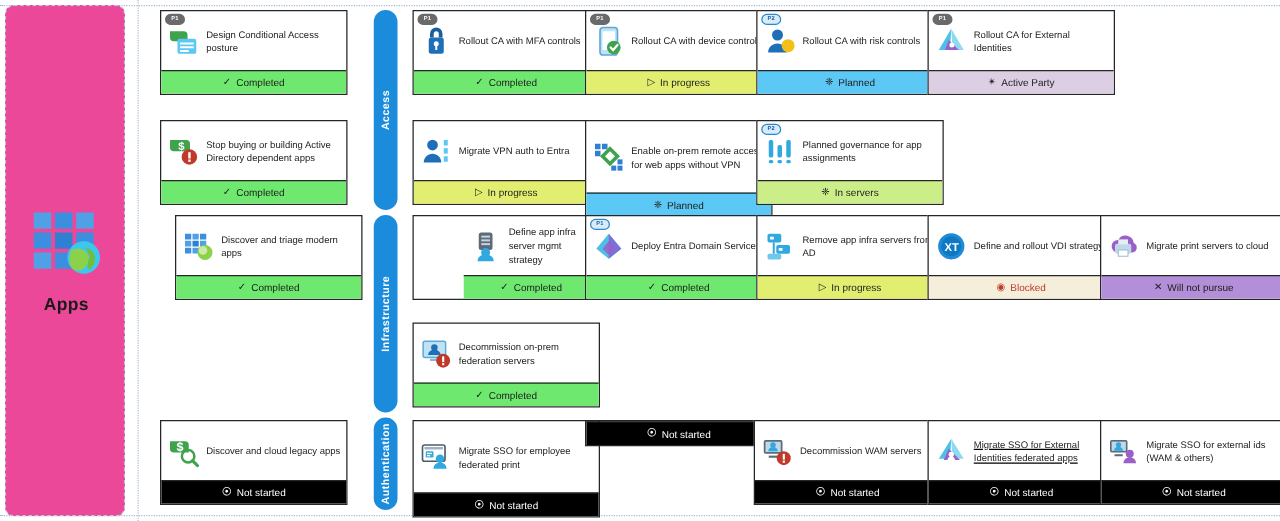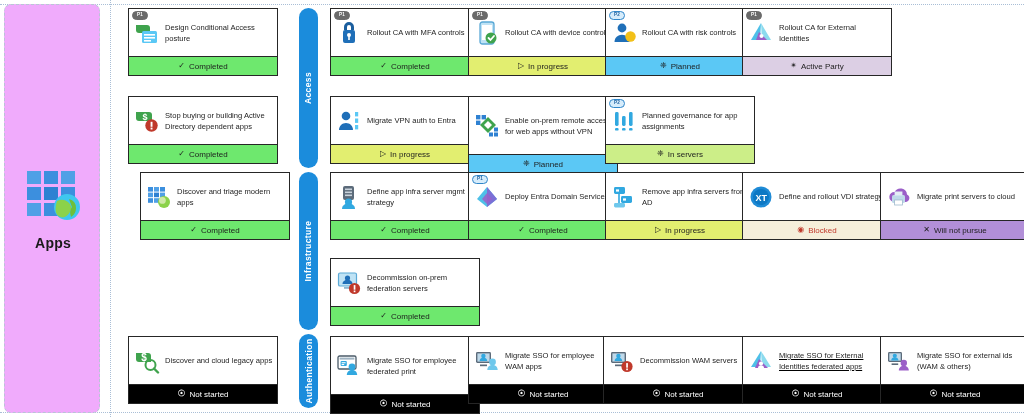--- a/index.html
+++ b/index.html
@@ -8,21 +8,21 @@
     background:#ffffff;
     font-family:"Liberation Sans", sans-serif;
     overflow:hidden;
     position:relative;
   }
   #canvas{position:absolute;inset:0;width:1024px;height:417px;}
 
   
   .pillar-frame{
     position:absolute;left:4px;top:4px;width:96px;height:409px;
-    border:1px dashed #b9c6d6;border-radius:7px;background:#f0abfc;
+    border:1px dashed #b9c6d6;border-radius:7px;background:#ec4899;
     box-sizing:border-box;
   }
   .pillar-inner{
     position:absolute;left:0;top:0;width:96px;height:409px;
     display:flex;flex-direction:column;align-items:center;justify-content:center;
     gap:8px;
   }
   .pillar-label{
     font-size:14px;font-weight:bold;color:#1a1a1a;letter-spacing:.2px;
   }
@@ -315,21 +315,21 @@
               <circle cx="16.4" cy="16.4" r="3.4" fill="#CFE9A8"></circle>
             </svg>
           </div>
           <div class="card-title">Discover and triage modern apps</div>
         </div>
         <div class="card-status" style="background:#6EE86E;color:#1d1d1d;">
           <span class="sicon">✓</span>
           <span>Completed</span>
         </div>
       </div>
-      <div class="card" style="left: 330px; top: 172px;">
+      <div class="card" style="left: 330px; top: 172px; padding-left: 40px;">
         <div class="card-body">
           <div class="card-icon">
             <svg width="26" height="26" viewBox="0 0 26 26">
               <rect x="7" y="2" width="11" height="14" rx="2" fill="#5C6B7A"></rect>
               <rect x="9" y="4.5" width="7" height="1.6" fill="#C9D3DC"></rect>
               <rect x="9" y="7.5" width="7" height="1.6" fill="#C9D3DC"></rect>
               <rect x="9" y="10.5" width="7" height="1.6" fill="#C9D3DC"></rect>
               <circle cx="12.5" cy="18" r="3.6" fill="#31A8E0"></circle>
               <path d="M6 25c0-3.4 2.9-5.4 6.5-5.4S19 21.6 19 25z" fill="#31A8E0"></path>
             </svg>
@@ -461,34 +461,20 @@
             </svg>
           </div>
           <div class="card-title">Migrate SSO for employee federated print</div>
         </div>
         <div class="card-status" style="background:#000000;color:#ffffff;">
           <span class="sicon">⦿</span>
           <span>Not started</span>
         </div>
       </div>
       <div class="card" style="left: 468px; top: 336px;">
-        <div class="card-body">
-          <div class="card-icon">
-            <svg width="26" height="26" viewBox="0 0 26 26">
-              <rect x="2" y="4" width="15" height="11" rx="1.4" fill="#5C6B7A"></rect>
-              <rect x="3.4" y="5.4" width="12.2" height="8.2" fill="#BFD9EA"></rect>
-              <rect x="6" y="16.5" width="7" height="1.7" fill="#5C6B7A"></rect>
-              <circle cx="9.4" cy="8" r="2.2" fill="#31A8E0"></circle>
-              <path d="M5.6 13c0-2.2 1.8-3.4 3.8-3.4s3.8 1.2 3.8 3.4z" fill="#31A8E0"></path>
-              <circle cx="18.5" cy="14" r="3.4" fill="#6FC8EC"></circle>
-              <path d="M13.3 22c0-3.1 2.4-5 5.2-5s5.2 1.9 5.2 5z" fill="#6FC8EC"></path>
-            </svg>
-          </div>
-          <div class="card-title">Migrate SSO for employee WAM apps</div>
-        </div>
         <div class="card-status" style="background:#000000;color:#ffffff;">
           <span class="sicon">⦿</span>
           <span>Not started</span>
         </div>
       </div>
       <div class="card" style="left: 603px; top: 336px;">
         <div class="card-body">
           <div class="card-icon">
             <svg width="26" height="26" viewBox="0 0 26 26">
               <rect x="2" y="4" width="15" height="11" rx="1.4" fill="#5C6B7A"></rect>

